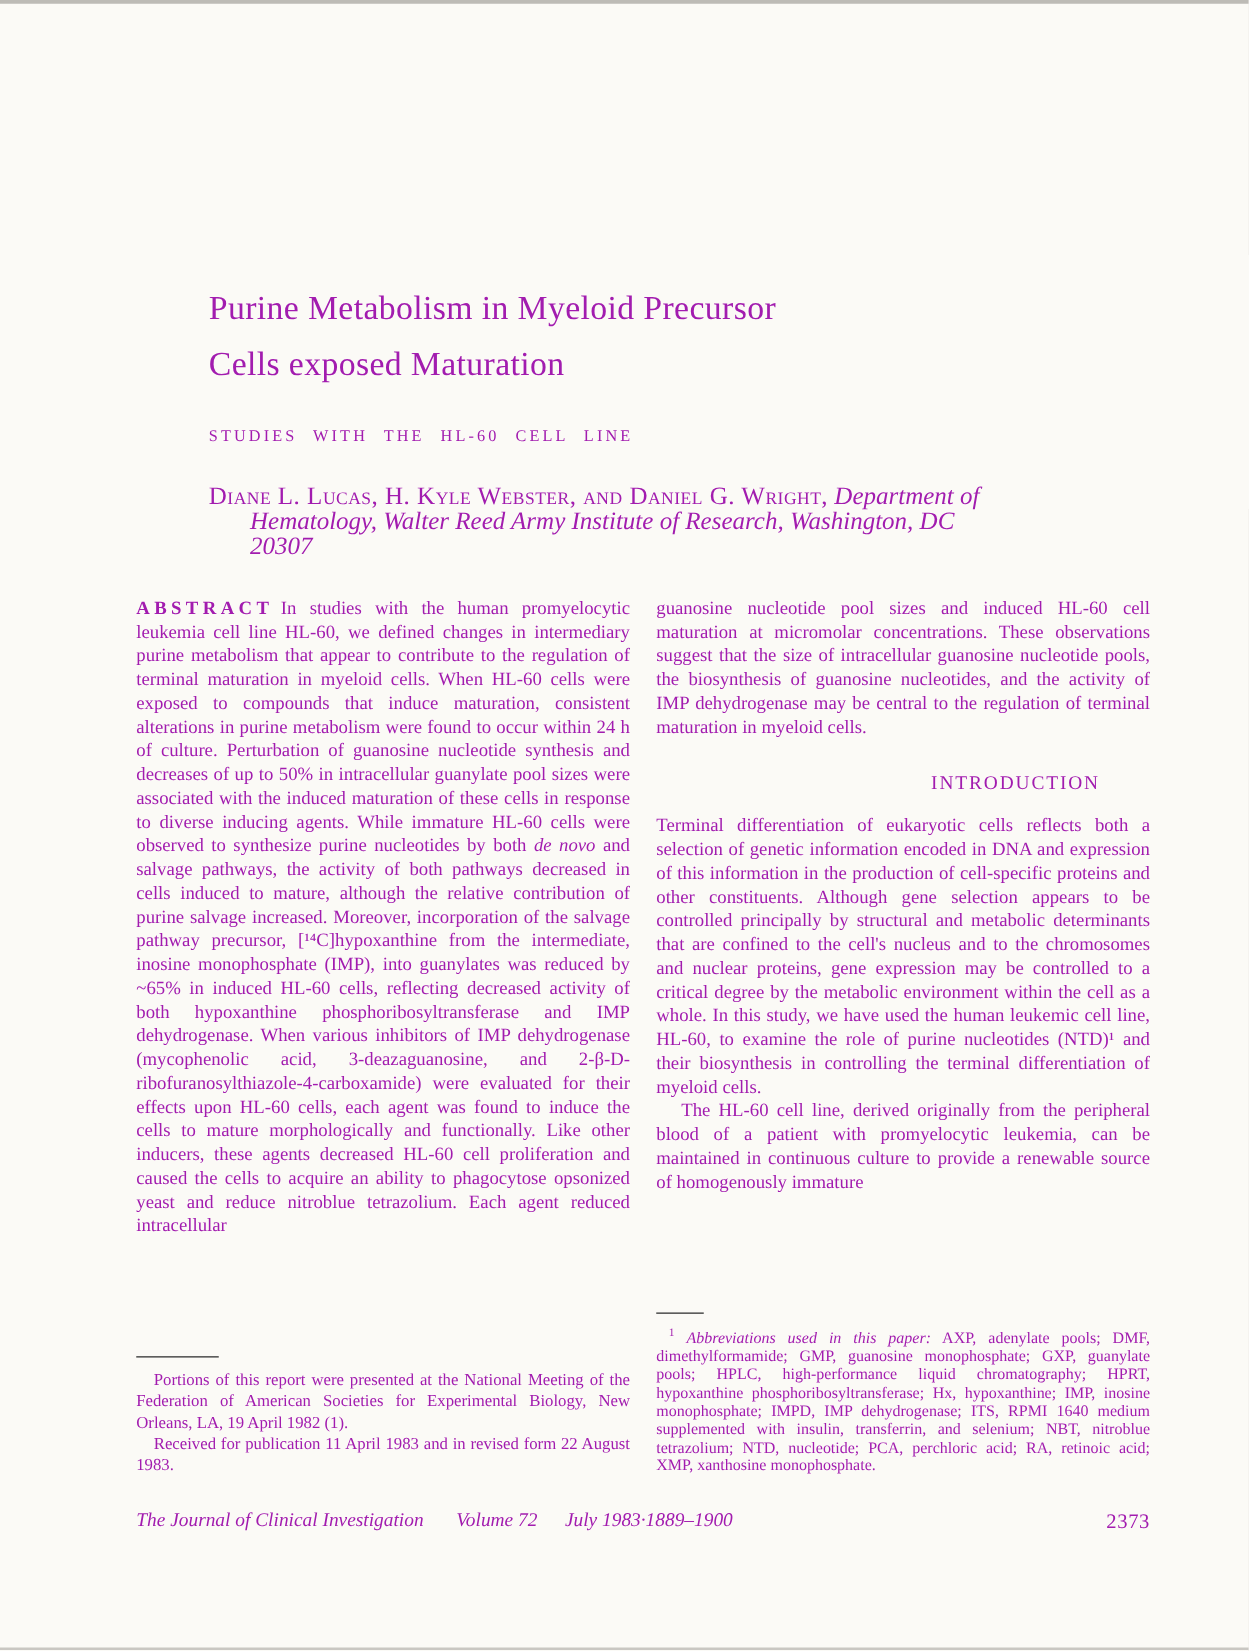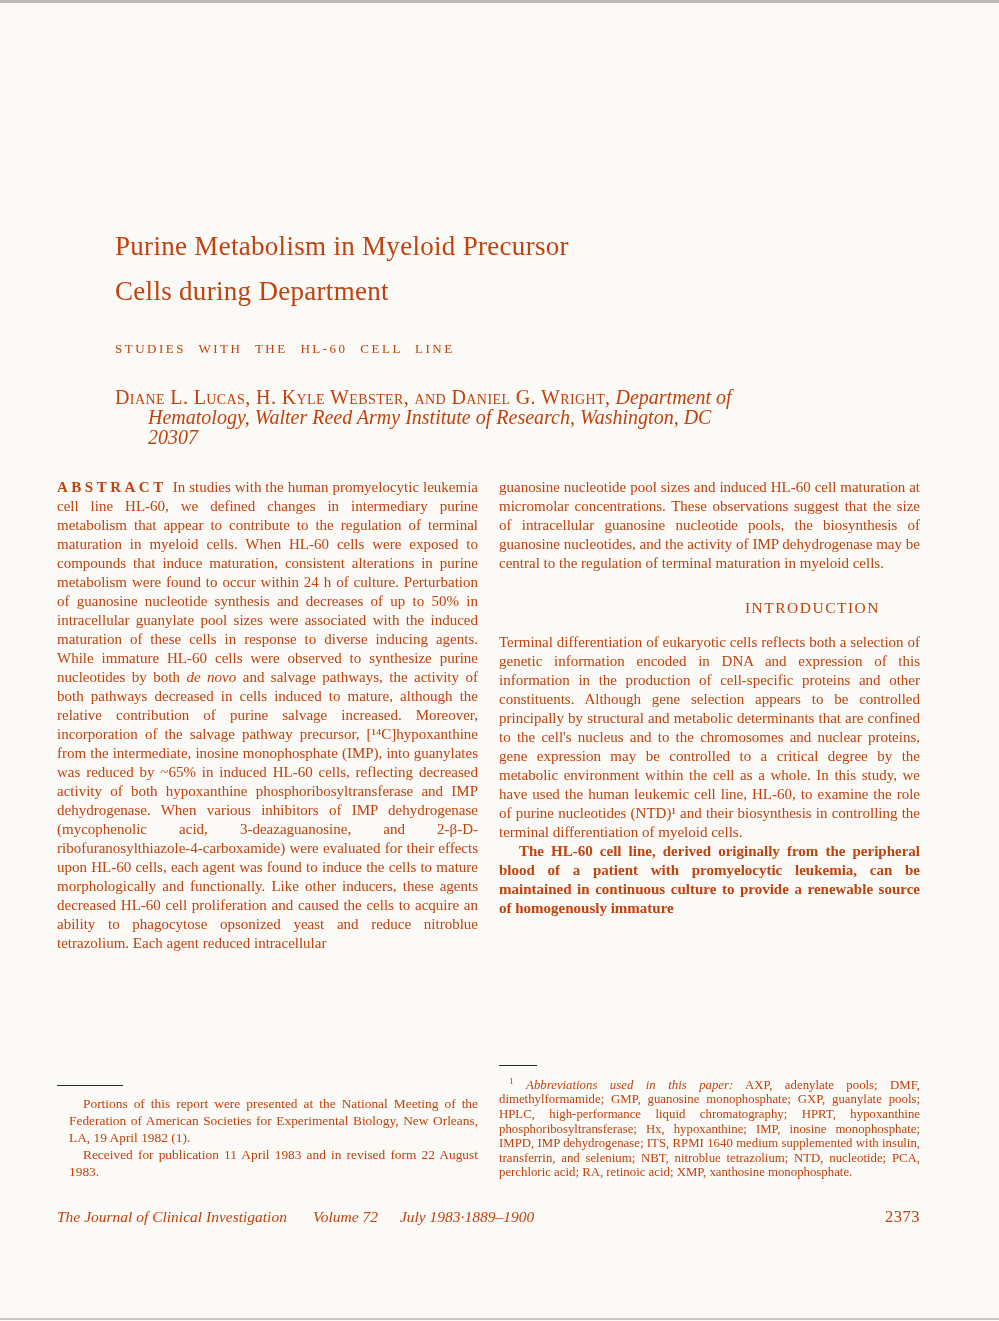--- a/index.html
+++ b/index.html
@@ -5,23 +5,23 @@
   html, body { margin: 0; padding: 0; }
   body { background: #d8d6d2; }
 
   .page {
     position: relative;
     width: 999px;
     height: 1321px;
     margin: 0 auto;
     background: #fbfaf6;
     box-sizing: border-box;
-    padding: 224px 79px 0 57px;
+    padding: 224px 79px 0 109px;
     font-family: "Liberation Serif", "DejaVu Serif", serif;
-    color: #c2410c;
+    color: #a21caf;
     overflow: hidden;
   }
 
   .scan-edge { position: absolute; left: 0; right: 0; background: #bdbbb6; }
   .scan-edge.top { top: 0; height: 3px; }
   .scan-edge.bottom { bottom: 1px; height: 2px; background: #c9c7c2; }
 
   .title-block { margin-left: 58px; }
   h1 {
     font-size: 27px;
@@ -67,33 +67,33 @@
   .abstract-label { letter-spacing: 3.5px; margin-right: 6px; font-weight: bold; }
 
   .intro-heading {
     font-size: 15.5px;
     font-weight: normal;
     letter-spacing: 1.5px;
     word-spacing: 2px;
     text-align: right;
     margin: 25px 40px 16px 0;
   }
-  .para-indent { text-indent: 20px; font-weight: bold; }
+  .para-indent { text-indent: 20px; }
 
   .footnote-block { margin-top: auto; }
   .fn-rule {
     border: 0;
     border-top: 1.5px solid #2a2a2a;
     width: 66px;
     margin: 0 0 9px 0;
   }
   .fn-rule.short { width: 38px; margin-bottom: 8px; }
 
   .fn-left { font-size: 13.4px; line-height: 17px; }
-  .fn-left p { text-indent: 14px; margin-left: 12px; }
+  .fn-left p { text-indent: 14px; }
   .fn-received { }
 
   .fn-right { font-size: 12.8px; line-height: 14.6px; }
   .fn-right p { text-indent: 10px; }
   .fn-abbr-intro { font-style: italic; }
   sup { font-size: 0.72em; }
 
   .page-footer {
     display: flex;
     align-items: center;
@@ -108,21 +108,21 @@
 </head>
 <body>
 
 <div class="page">
   <div class="scan-edge top"></div>
   <div class="scan-edge bottom"></div>
 
   <header class="title-block">
     <h1>
       <span>Purine Metabolism in Myeloid Precursor</span><br>
-      <span>Cells during Department</span>
+      <span>Cells exposed Maturation</span>
     </h1>
     <div class="subtitle">STUDIES WITH THE HL-60 CELL LINE</div>
     <div class="authors">
       <span class="names">Diane L. Lucas, H. Kyle Webster, and Daniel G. Wright,</span>
       <span class="affil">Department of Hematology, Walter Reed Army Institute of Research, Washington, DC 20307</span>
     </div>
   </header>
 
   <div class="columns">
 

